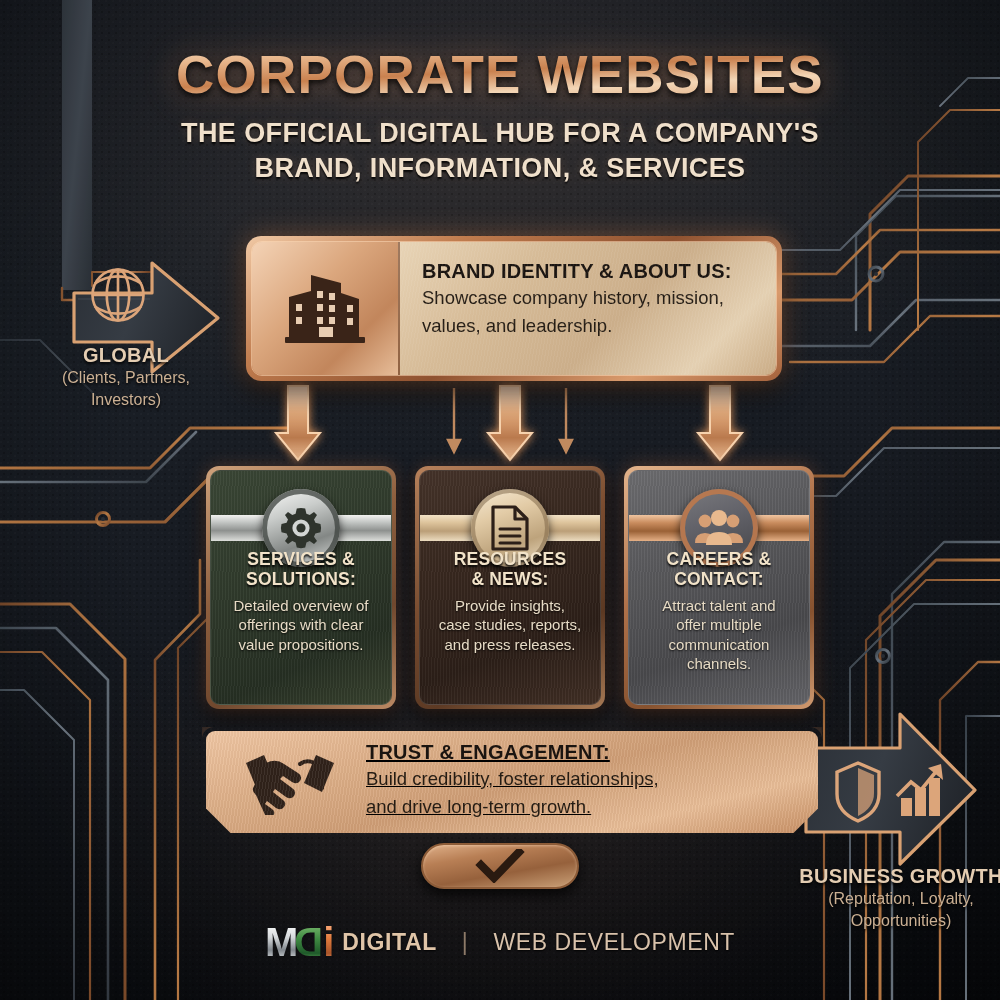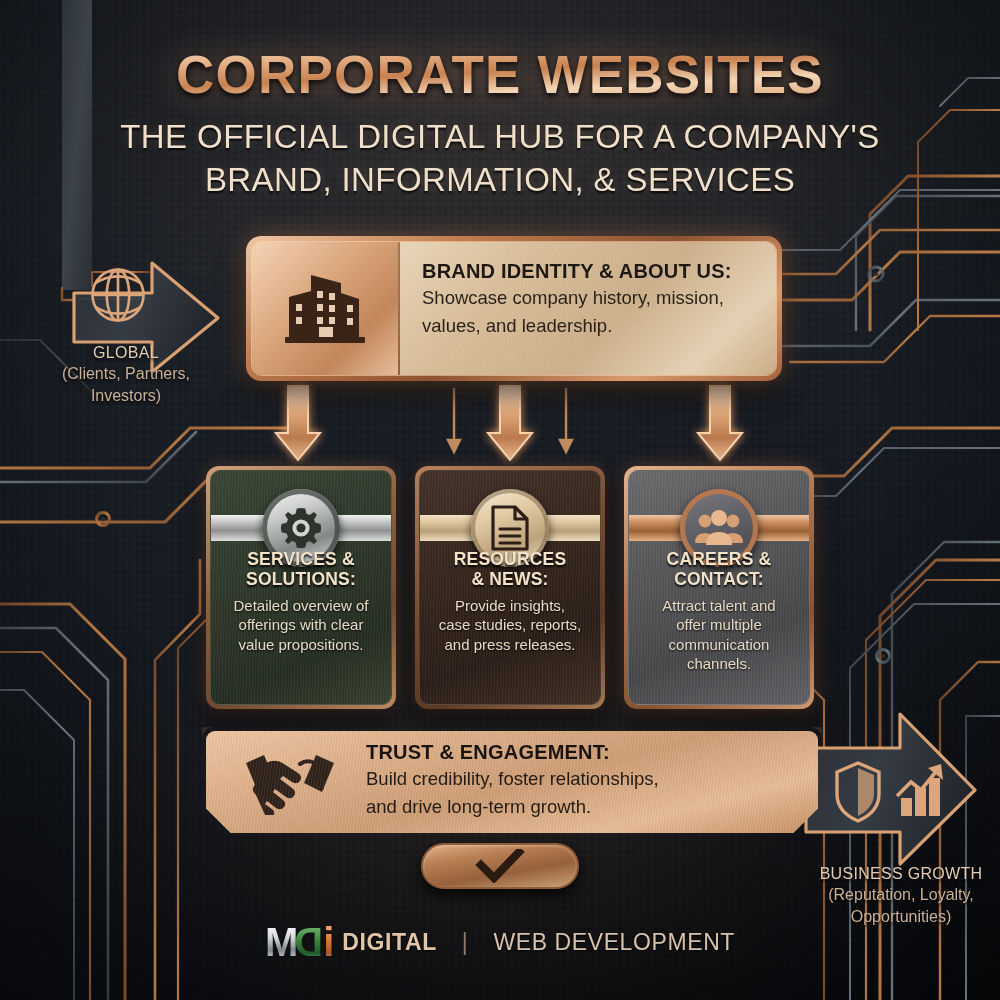--- a/index.html
+++ b/index.html
@@ -41,21 +41,21 @@
   .header{ position:absolute; left:0; right:0; top:48px; text-align:center; z-index:6; }
   .title{
     font-size:53px; font-weight:bold; letter-spacing:1.2px;
     background:linear-gradient(177deg,#f6dcc2 4%,#e9b98f 22%,#c9814f 46%,#f3d6b6 66%,#e2ae84 86%,#b97a4c 100%);
     -webkit-background-clip:text; background-clip:text; color:transparent;
     -webkit-text-fill-color:transparent;
     filter:drop-shadow(0 3px 3px rgba(0,0,0,.85)) drop-shadow(0 0 16px rgba(255,165,105,.30));
     line-height:1.02;
   }
   .subtitle{
-    margin-top:14px; font-size:33px; font-weight:normal; letter-spacing:.4px;
+    margin-top:14px; font-size:27px; font-weight:bold; letter-spacing:.4px;
     color:#f0e0cb; line-height:1.30;
     text-shadow:0 2px 2px rgba(0,0,0,.9), 0 0 10px rgba(255,190,140,.20);
   }
 
   
   .panel{ position:absolute; z-index:5; }
 
   
   #brandCard{
     left:246px; top:236px; width:536px; height:145px;
@@ -163,35 +163,35 @@
     width:100%; height:100%; border-radius:9px; overflow:hidden; display:flex; align-items:center;
     background:linear-gradient(165deg,#f0c7a4 0%,#dfb18a 26%,#cf9e76 52%,#e8bd97 78%,#c89065 100%);
     position:relative; padding-left:14px;
     clip-path:polygon(0 0,100% 0,100% 76%,96% 100%,4% 100%,0 76%);
   }
   #trustBar .inner::after{
     content:""; position:absolute; inset:0; pointer-events:none;
     background:repeating-linear-gradient(98deg, rgba(255,255,255,.07) 0 1px, rgba(0,0,0,.03) 1px 3px);
   }
   #trustBar .ti{ flex:0 0 140px; display:flex; align-items:center; justify-content:center; }
-  #trustBar .tt{ flex:1; padding:0 12px 4px 6px; position:relative; z-index:2; }
+  #trustBar .tt{ flex:1; padding:0 12px 4px 6px; position:relative; z-index:2;text-decoration:underline; }
   #checkPill{
     position:absolute; left:50%; top:843px; transform:translateX(-50%);
     width:158px; height:46px; border-radius:23px; z-index:7;
     background:linear-gradient(170deg,#dfb089 0%,#b87f55 30%,#96613c 62%,#caa077 100%);
     border:2px solid #8d5c38;
     box-shadow:0 6px 14px rgba(0,0,0,.78), inset 0 1px 3px rgba(255,225,195,.45);
     display:flex; align-items:center; justify-content:center;
   }
 
   
   .sideLabel{ position:absolute; z-index:6; text-align:center; }
   #globalLabel{ left:22px; top:344px; width:208px; }
   #growthLabel{ left:795px; top:865px; width:212px; }
-  .sl-big{ font-size:16px; font-weight:normal; color:#e4cdb2; line-height:1.12;
+  .sl-big{ font-size:20px; font-weight:bold; color:#e4cdb2; line-height:1.12;
            text-shadow:0 2px 3px rgba(0,0,0,.95); letter-spacing:.3px; }
   .sl-sub{ font-size:16px; color:#cbb093; line-height:1.18; margin-top:3px;
            text-shadow:0 2px 3px rgba(0,0,0,.95); }
 
   
   #footer{ position:absolute; left:0; right:0; top:922px; z-index:8;
            display:flex; align-items:center; justify-content:center; gap:10px; }
   .logoMark{ display:flex; align-items:flex-end; font-size:40px; font-weight:bold; line-height:1;
              letter-spacing:-2px; position:relative; }
   .lg-m{ background:linear-gradient(180deg,#ffffff 0%,#d7dadd 38%,#80868c 70%,#e9ecef 100%);

